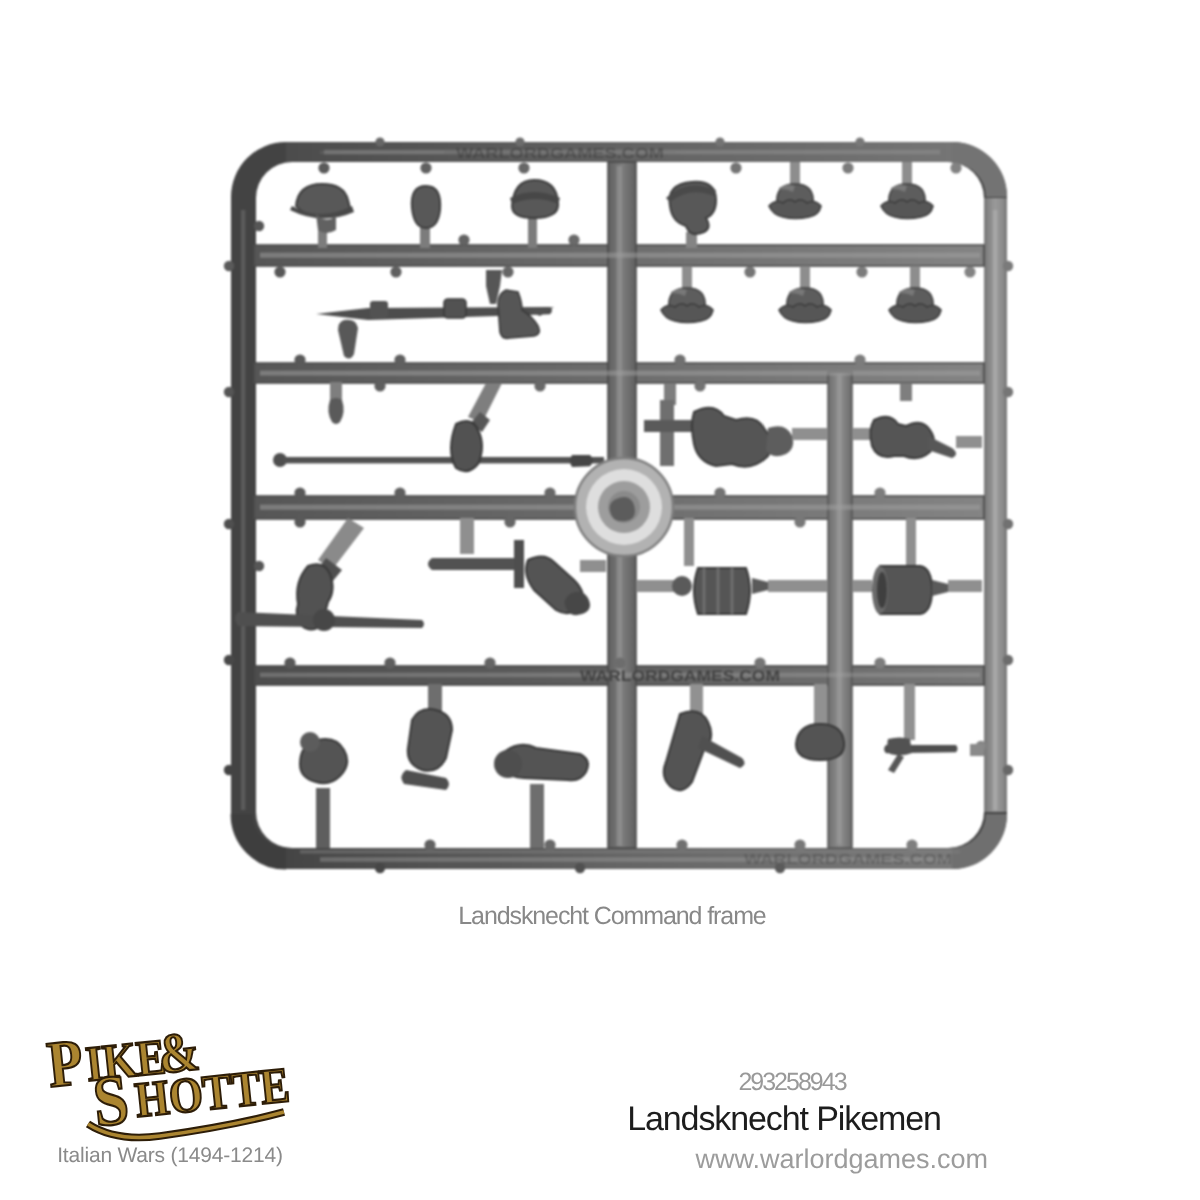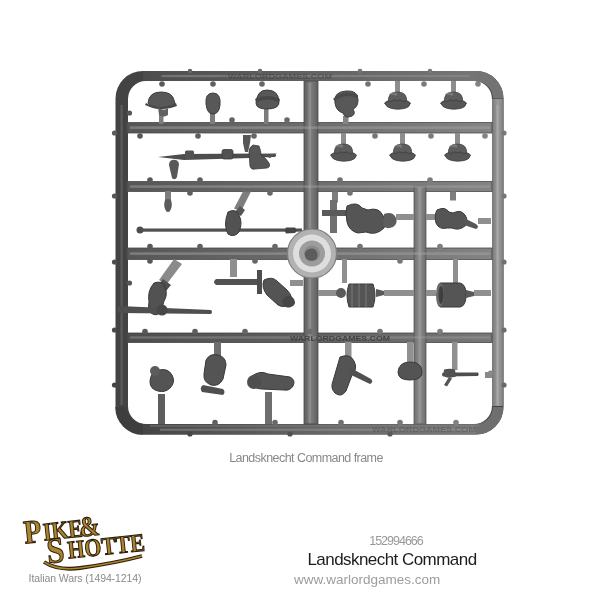--- a/index.html
+++ b/index.html
@@ -364,17 +364,17 @@
     <text x="82" y="47" font-size="28">&amp;</text>
     <text x="42" y="70" font-size="36">S</text>
     <text x="66" y="67.5" font-size="25">HOTTE</text>
   </g>
   <path d="M34,67 q14,9 36,6 q36,-5 62,-12" fill="none" stroke="#2d1d08" stroke-width="3.8"></path>
   <path d="M34,67 q14,9 36,6 q36,-5 62,-12" fill="none" stroke="#ab8530" stroke-width="1.7"></path>
 </svg>
 
 <div class="abs" style="left:10px;top:572px;width:150px;text-align:center;font-size:10.5px;letter-spacing:-0.1px;color:#8a8a8a;">Italian Wars (1494-1214)</div>
 
-<div class="abs" style="left:296px;top:534px;width:200px;text-align:center;font-size:12.5px;letter-spacing:-1px;color:#999999;">152994666</div>
-
-<div class="abs" style="left:292px;top:550px;width:200px;text-align:center;font-size:17px;letter-spacing:-0.55px;color:#1d1d1d;">Landsknecht Command</div>
-
-<div class="abs" style="left:294px;top:572px;width:200px;text-align:left;font-size:13.5px;color:#9c9c9c;">www.warlordgames.com</div>
+<div class="abs" style="left:296px;top:534px;width:200px;text-align:center;font-size:12.5px;letter-spacing:-1px;color:#999999;">293258943</div>
+
+<div class="abs" style="left:292px;top:550px;width:200px;text-align:center;font-size:17px;letter-spacing:-0.55px;color:#1d1d1d;">Landsknecht Pikemen</div>
+
+<div class="abs" style="left:294px;top:572px;width:200px;text-align:right;font-size:13.5px;color:#9c9c9c;">www.warlordgames.com</div>
 
 </body></html>

